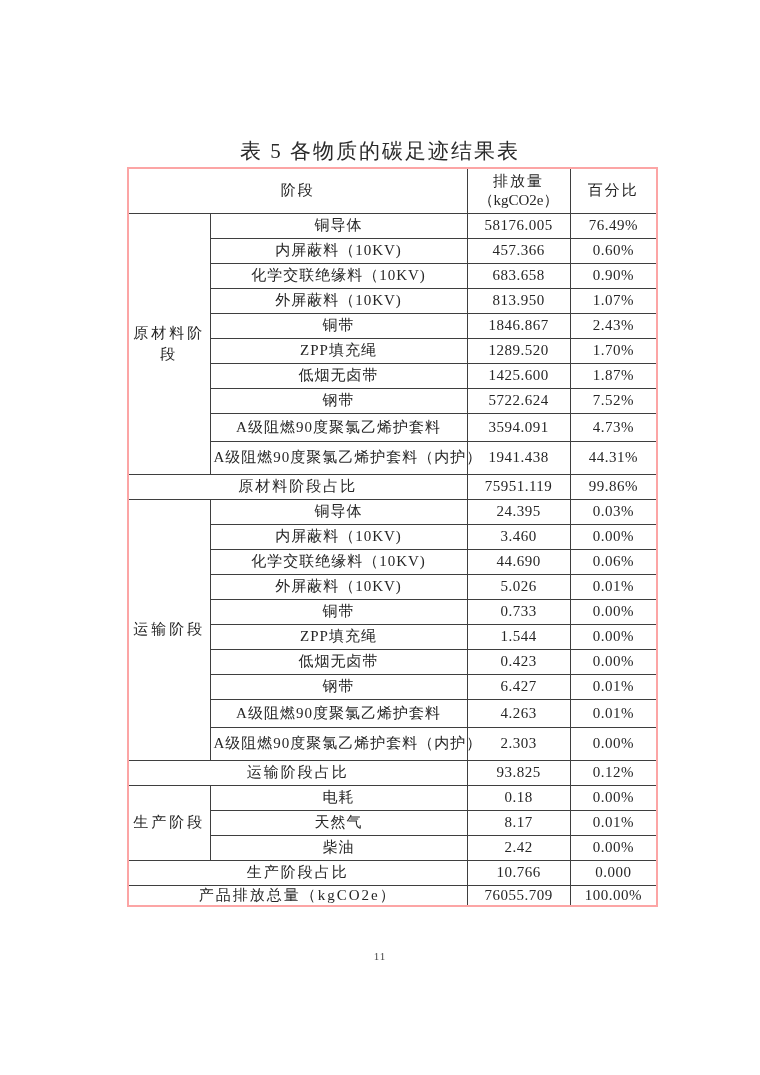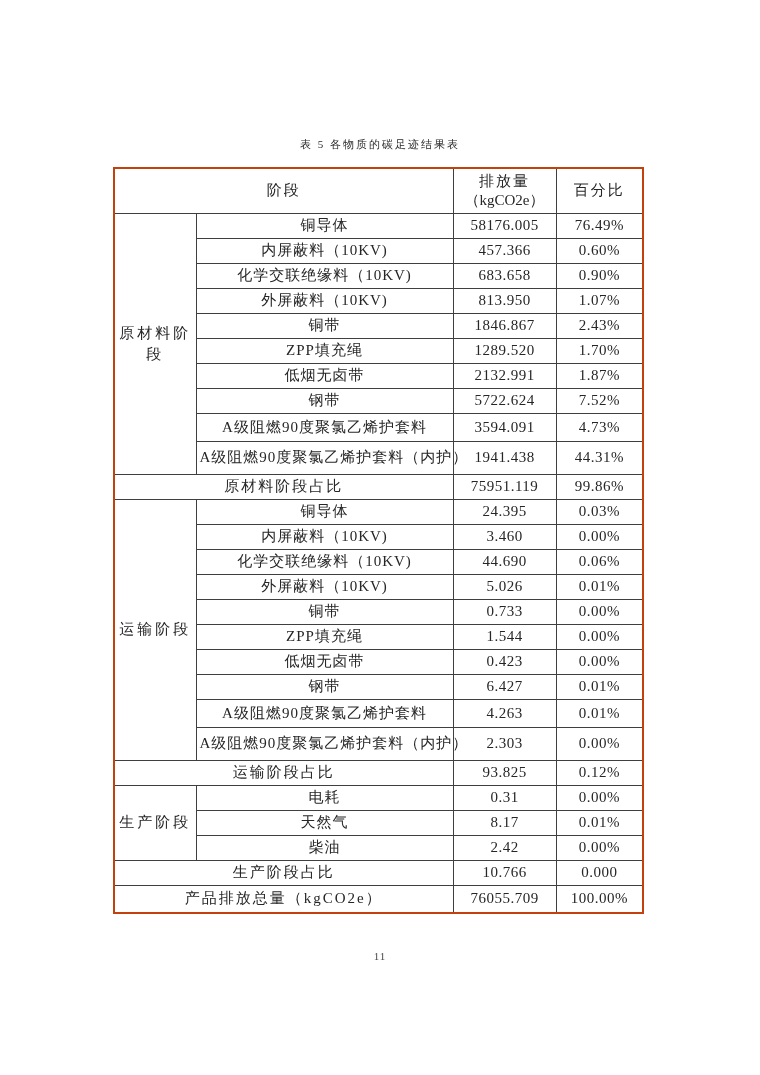--- a/index.html
+++ b/index.html
@@ -11,46 +11,46 @@
     width: 760px; height: 1075px;
     position: relative;
     font-family: "Liberation Serif", "DejaVu Serif", serif;
     color: #262626;
   }
   .doc-title {
     position: absolute;
     top: 137px; left: 0;
     width: 760px;
     text-align: center;
-    font-size: 11px;
+    font-size: 21px;
     letter-spacing: 2px;
     color: #2a2a2a;
   }
   table.footprint {
     position: absolute;
-    left: 113px; top: 167px;
+    left: 127px; top: 167px;
     width: 529px;
     border-collapse: collapse;
     table-layout: fixed;
-    border: 2px solid #c2410c;
+    border: 2px solid #fca5a5;
   }
   table.footprint td, table.footprint th {
     border: 1px solid #3f3f3f;
     text-align: center;
     vertical-align: middle;
     font-weight: normal;
     padding: 0 3px;
     font-size: 15px;
     color: #262626;
   }
   tr.h-head  { height: 45px; }
   tr.h-n     { height: 25px; }
   tr.h-m     { height: 28px; }
   tr.h-t     { height: 33px; }
-  tr.h-total { height: 28px; }
+  tr.h-total { height: 20px; }
   .stage-cell {
     letter-spacing: 3px;
     line-height: 21px;
     padding: 0 6px;
     margin-left: 40px;
   }
   .material-cell {
     font-size: 14px;
     letter-spacing: 1px;
     white-space: nowrap;
@@ -121,21 +121,21 @@
       <td class="num-cell">1846.867</td>
       <td class="num-cell">2.43%</td>
     </tr>
     <tr class="h-n">
       <td class="material-cell">ZPP填充绳</td>
       <td class="num-cell">1289.520</td>
       <td class="num-cell">1.70%</td>
     </tr>
     <tr class="h-n">
       <td class="material-cell">低烟无卤带</td>
-      <td class="num-cell">2132.991</td>
+      <td class="num-cell">1425.600</td>
       <td class="num-cell">1.87%</td>
     </tr>
     <tr class="h-n">
       <td class="material-cell">钢带</td>
       <td class="num-cell">5722.624</td>
       <td class="num-cell">7.52%</td>
     </tr>
     <tr class="h-m">
       <td class="material-cell">A级阻燃90度聚氯乙烯护套料</td>
       <td class="num-cell">3594.091</td>
@@ -205,21 +205,21 @@
     </tr>
     <tr class="h-n">
       <td colspan="2"><span class="label-span">运输阶段占比</span></td>
       <td class="num-cell">93.825</td>
       <td class="num-cell">0.12%</td>
     </tr>
 
     <tr class="h-n">
       <td rowspan="3" class="stage-cell">生产阶段</td>
       <td class="material-cell">电耗</td>
-      <td class="num-cell">0.31</td>
+      <td class="num-cell">0.18</td>
       <td class="num-cell">0.00%</td>
     </tr>
     <tr class="h-n">
       <td class="material-cell">天然气</td>
       <td class="num-cell">8.17</td>
       <td class="num-cell">0.01%</td>
     </tr>
     <tr class="h-n">
       <td class="material-cell">柴油</td>
       <td class="num-cell">2.42</td>

